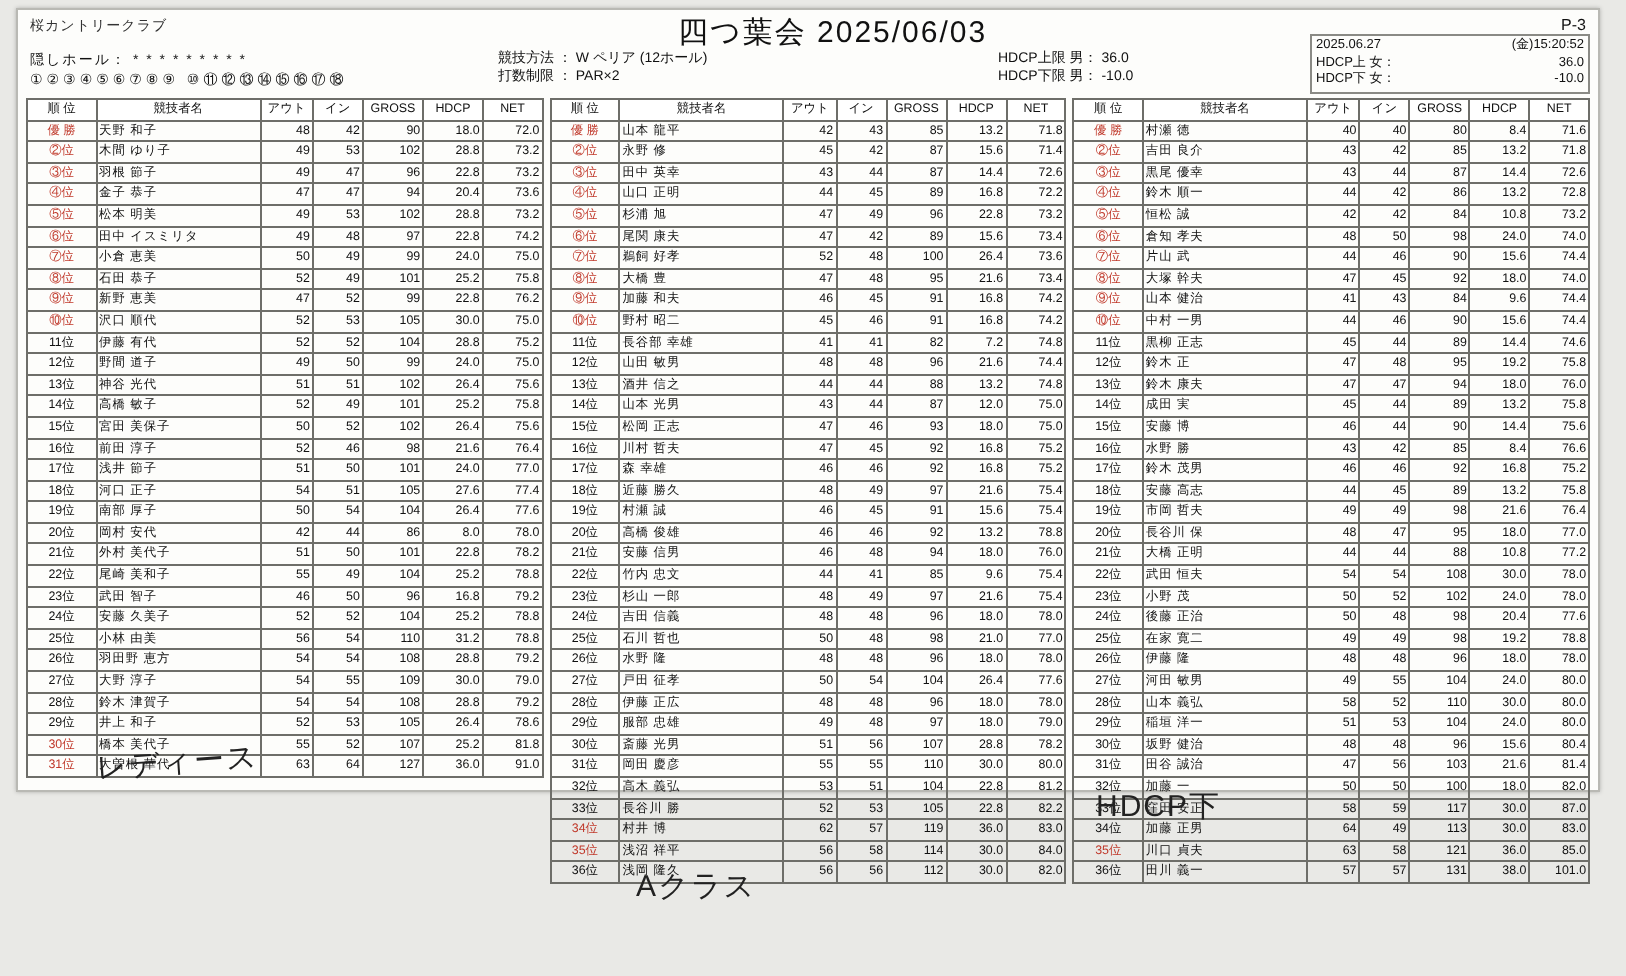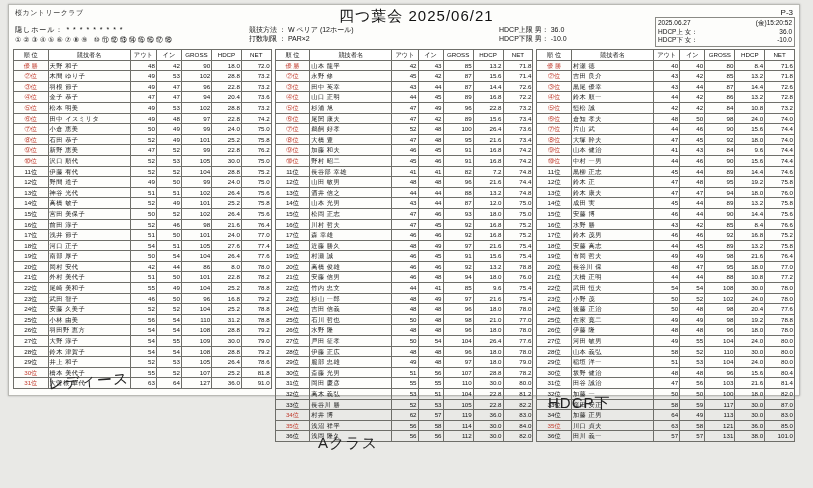--- a/index.html
+++ b/index.html
@@ -51,21 +51,21 @@
   .cap{position:absolute;font-size:15px;color:#222;letter-spacing:1px;}
   .cap1{left:48px;top:-10px;transform:rotate(-4deg);}
   .cap2{left:318px;top:16px;margin-top:36px;}
   .cap3{left:548px;top:12px;}
 </style>
 </head>
 <body>
 
 <div class="sheet">
   <div class="hdr-line club">桜カントリークラブ</div>
-  <div class="hdr-line title">四つ葉会  2025/06/21</div>
+  <div class="hdr-line title">四つ葉会  2025/06/03</div>
   <div class="hdr-line pno">P-3</div>
 
   <div class="hidden-row">
     <span>隠しホール：</span>
     <span>* * *       * * *       * * *</span><br>
     <span class="nums">①②③④⑤⑥⑦⑧⑨  ⑩⑪⑫⑬⑭⑮⑯⑰⑱</span>
   </div>
 
   <div class="rule">
     <div>競技方法 ： W ペリア (12ホール)</div>

